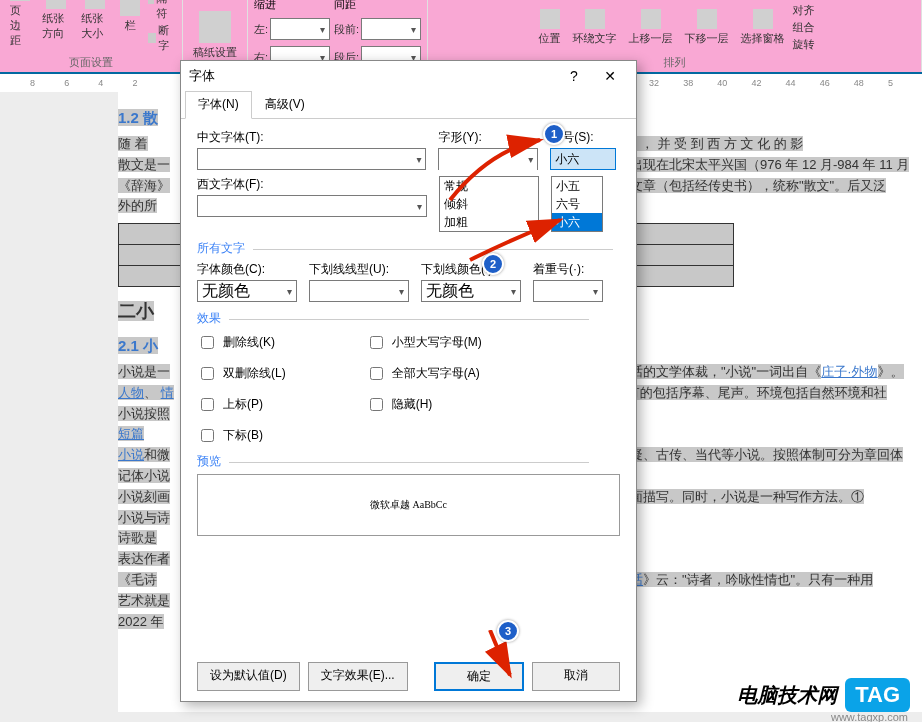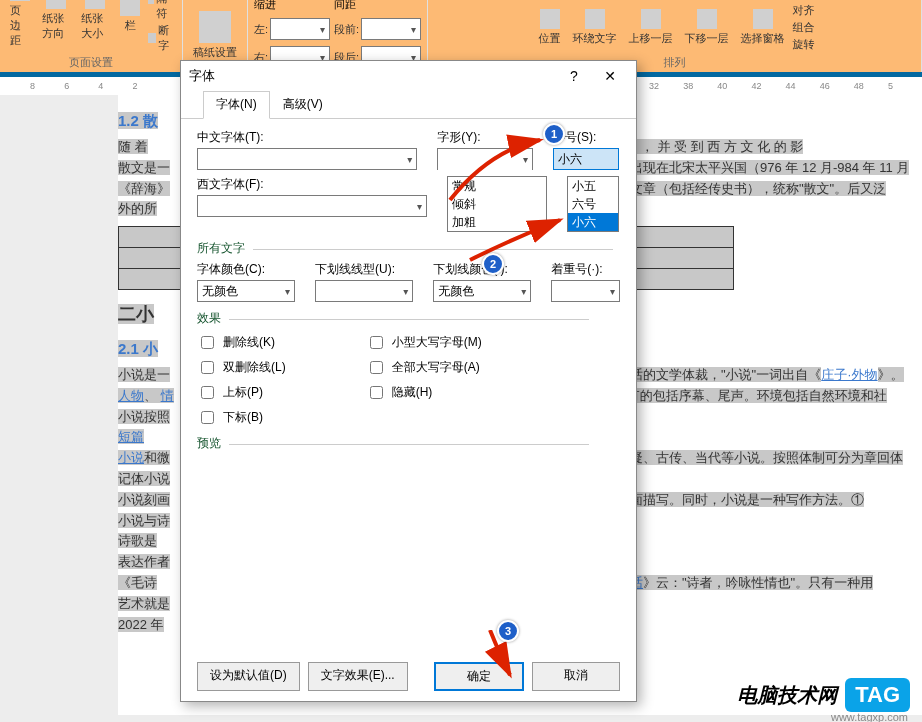--- a/index.html
+++ b/index.html
@@ -7,22 +7,22 @@
   padding: 0;
   font-family: "Microsoft YaHei", "SimSun", sans-serif;
   font-size: 12px;
   background: #fff;
   width: 922px;
   height: 722px;
   position: relative;
   overflow: hidden;
 }
 .ribbon {
-  background: #fdba74;
-  border-bottom: 5px solid #0369a1;
+  background: #f9a8d4;
+  border-bottom: 2px solid #0369a1;
   height: 72px;
   display: flex;
 }
 .ribbon-group {
   display: flex;
   flex-direction: column;
   align-items: center;
   border-right: 1px solid #e0e0e0;
   padding: 2px 6px;
   justify-content: flex-end;
@@ -149,53 +149,53 @@
   width: 36px;
   height: 26px;
   display: flex;
   align-items: center;
   justify-content: center;
   font-size: 14px;
   cursor: pointer;
 }
 .tabs {
   display: flex;
-  padding-left: 22px;
+  padding-left: 4px;
   border-bottom: 1px solid #ccc;
 }
 .tab {
   padding: 4px 12px;
   font-size: 12px;
   cursor: pointer;
   border: 1px solid transparent;
 }
 .tab.active {
   border: 1px solid #ccc;
   border-bottom: 1px solid #fff;
   background: #fff;
   margin-bottom: -1px;
 }
 .dialog-body {
   padding: 10px 16px;
 }
 .row {
   display: flex;
-  gap: 20px;
+  gap: 12px;
   margin-bottom: 6px;
 }
 .col {
   display: flex;
   flex-direction: column;
 }
 .field-label {
   font-size: 12px;
   margin-bottom: 2px;
 }
 select, .combo {
-  font-size: 12px;
+  font-size: 16px;
   box-sizing: border-box;
 }
 .combo {
   border: 1px solid #7a7a7a;
   height: 22px;
   display: flex;
   align-items: center;
   padding: 0 4px;
   position: relative;
   background: #fff;
@@ -227,40 +227,40 @@
   width: 66px;
   padding: 0 4px;
   color: #000;
   background: #cce4f7;
   font-size: 12px;
   box-sizing: border-box;
 }
 .fieldset-label {
   font-size: 12px;
   margin: 8px 0 4px;
-  color: #14532d;
+  color: #3b82f6;
   position: relative;
 }
 .fieldset-label::after {
   content: "";
   position: absolute;
   top: 50%;
   margin-left: 8px;
   width: 360px;
   border-top: 1px solid #ccc;
 }
 .checkbox-row {
   display: flex;
   gap: 80px;
   margin-top: 6px;
 }
 .checkbox-col {
   display: flex;
   flex-direction: column;
-  gap: 6px;
+  gap: 12px;
 }
 .chk {
   display: flex;
   align-items: center;
   gap: 6px;
   font-size: 12px;
 }
 .chk input {
   width: 13px;
   height: 13px;
@@ -626,20 +626,23 @@
             <span>全部大写字母(A)</span>
           </label>
         <label class="chk">
             <input type="checkbox" style="">
             <span>隐藏(H)</span>
           </label>
       </div>
     </div>
 
     <div class="fieldset-label">预览</div>
+    <div class="preview-box">
+      <span>微软卓越 AaBbCc</span>
+    </div>
   </div>
 
   <div class="dialog-buttons">
     <div class="btn">设为默认值(D)</div>
     <div class="btn">文字效果(E)...</div>
     <div class="spacer"></div>
     <div class="btn primary">确定</div>
     <div class="btn">取消</div>
   </div>
 </div>

